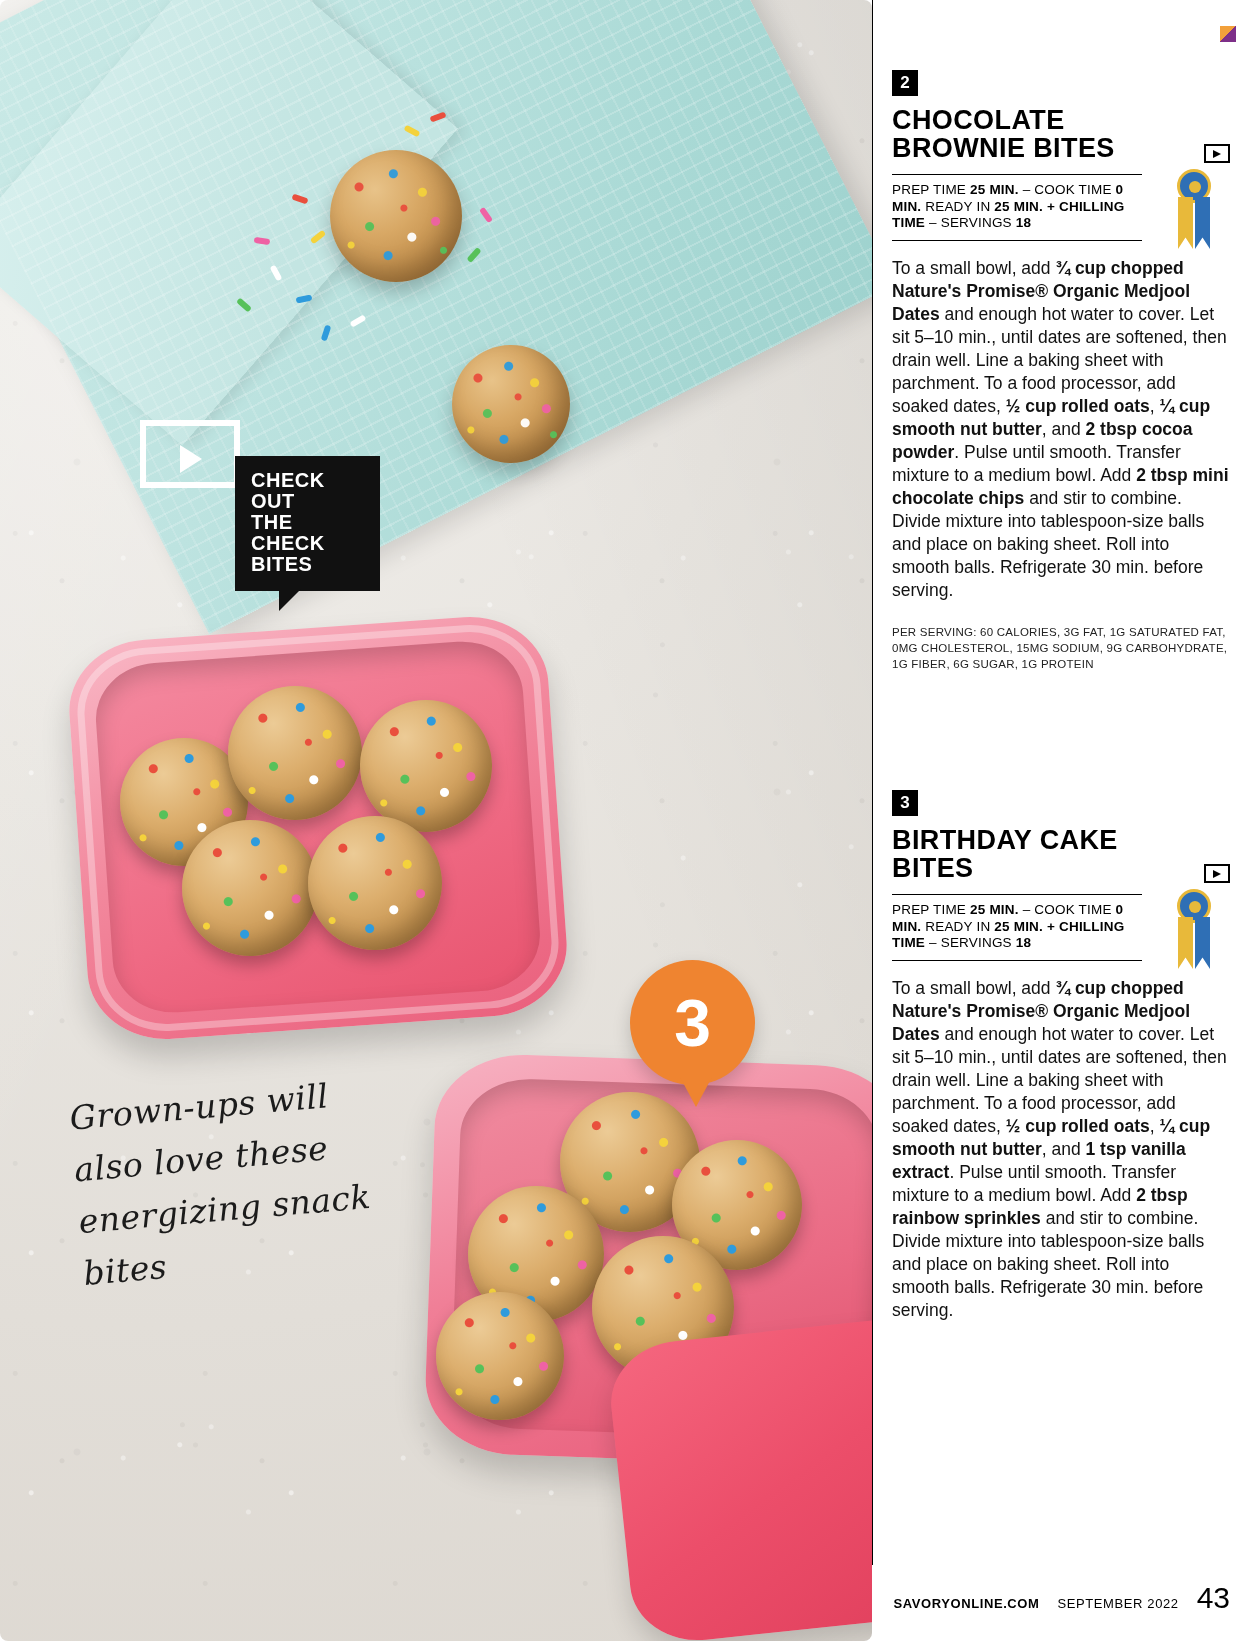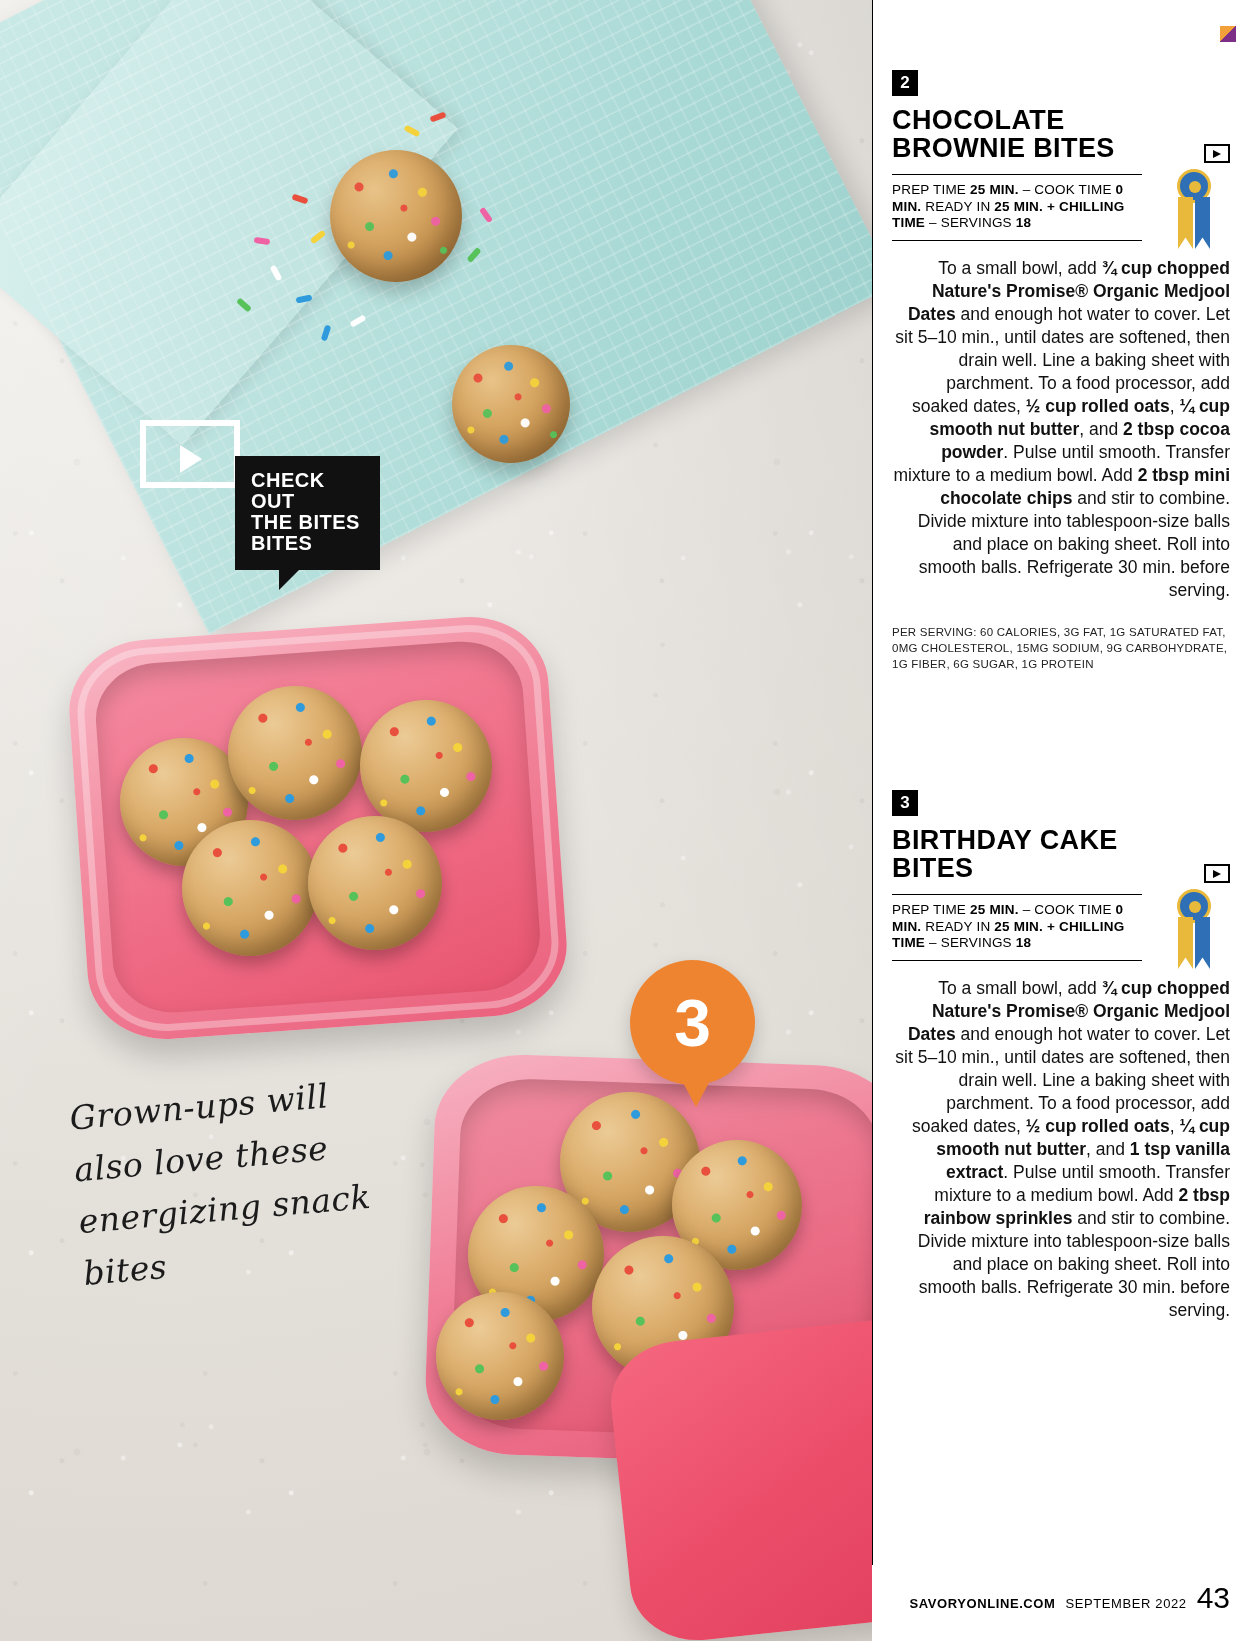--- a/index.html
+++ b/index.html
@@ -18,20 +18,21 @@
   
   .photo-panel {
     position: absolute;
     left: 0;
     top: 0;
     width: 872px;
     height: 1641px;
     overflow: hidden;
     background:
       radial-gradient(circle at 18% 12%, #f3f1ee 0%, #e9e6e1 38%, #e2ded8 70%, #dcd7d0 100%);
+    border-radius: 8px;
   }
   
   .tex {
     position: absolute;
     inset: 0;
     background-image:
       radial-gradient(circle at 12% 22%, rgba(255,255,255,.55) 0 2px, transparent 3px),
       radial-gradient(circle at 31% 64%, rgba(0,0,0,.05) 0 2px, transparent 3px),
       radial-gradient(circle at 58% 16%, rgba(255,255,255,.5) 0 2px, transparent 3px),
       radial-gradient(circle at 76% 48%, rgba(0,0,0,.04) 0 2px, transparent 3px),
@@ -415,40 +416,39 @@
     background: #e8b93a;
   }
   .ribbon .tailL { left: 6px; clip-path: polygon(0 0, 100% 0, 100% 100%, 50% 78%, 0 100%); }
   .ribbon .tailR { left: 23px; background: #2f6fb5; clip-path: polygon(0 0, 100% 0, 100% 100%, 50% 78%, 0 100%); }
 
   .body-text {
     font-size: 17.5px;
     line-height: 23px;
     color: #111111;
     margin: 0 0 22px 0;
-    text-align: right;
   }
   .body-text b { font-weight: bold; }
 
   .nutrition {
     font-size: 11.5px;
     line-height: 16px;
     letter-spacing: .25px;
     color: #222222;
     text-transform: uppercase;
   }
 
   
   .footer {
     position: absolute;
     right: 20px;
     bottom: 26px;
     display: flex;
     align-items: baseline;
-    gap: 10px;
+    gap: 18px;
     font-size: 13px;
     letter-spacing: .6px;
     color: #000;
     text-transform: uppercase;
   }
   .footer .site { font-weight: bold; }
   .footer .pageno {
     font-size: 30px;
     font-weight: normal;
     letter-spacing: 0;
@@ -480,21 +480,21 @@
   <div class="sprinkle" style="left:466px;top:252px;background:#57c15a;transform:rotate(-48deg);"></div>
   <div class="sprinkle" style="left:254px;top:238px;background:#ef62a4;transform:rotate(8deg);"></div>
   <div class="sprinkle" style="left:350px;top:318px;background:#ffffff;transform:rotate(-30deg);"></div>
 
   <div class="video-cta">
     <div class="video-frame">
       <div class="tri"></div>
     </div>
     <div class="video-label">
       <div>CHECK OUT</div>
-      <div>THE BITES</div>
+      <div>THE CHECK</div>
       <div>BITES</div>
       <div class="tail"></div>
     </div>
   </div>
 
   <div class="container-pink">
     <div class="inner"></div>
     <div class="lid-edge"></div>
   </div>
   <div class="cluster-bite" style="left:120px;top:738px;width:128px;height:128px;"></div>

